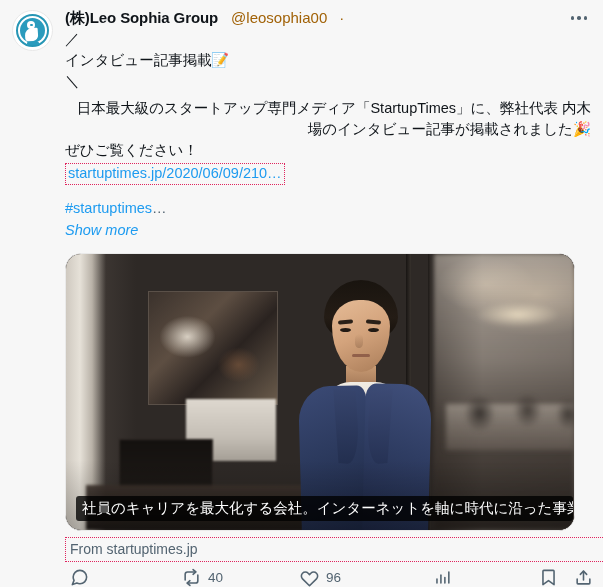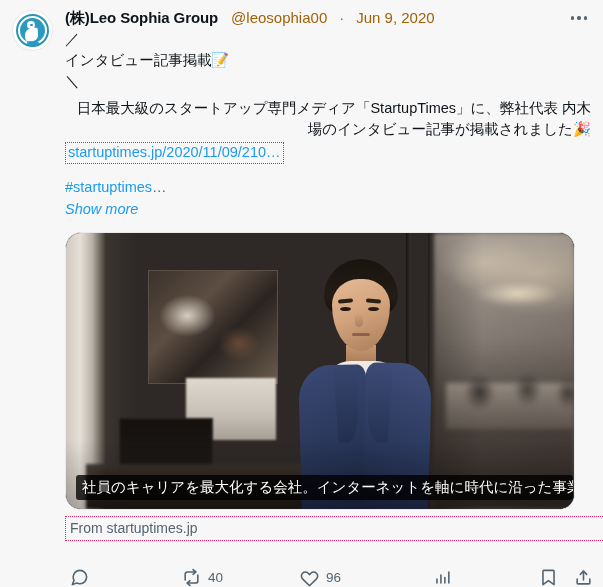--- a/index.html
+++ b/index.html
@@ -421,36 +421,36 @@
       <div class="base"></div>
     </div>
   </div>
 
   <div class="content">
 
     <div class="head-row">
       <span class="display-name">(株)Leo Sophia Group</span>
       <span class="handle">@leosophia00</span>
       <span class="dot">·</span>
-      <span class="date">Jun 9, 2020</span>
     </div>
 
     <div class="more-btn">
       <i></i>
         <i></i>
         <i></i>
     </div>
 
     <div class="tweet-text">
       <span class="ln deco">／</span>
       <span class="ln">インタビュー記事掲載📝</span>
       <span class="ln deco">＼</span>
       <span class="ln para">日本最大級のスタートアップ専門メディア「StartupTimes」に、弊社代表 内木場のインタビュー記事が掲載されました🎉</span>
+      <span class="ln">ぜひご覧ください！</span>
       <span class="url-wrap">
-        <a class="link" href="#">startuptimes.jp/2020/11/09/210…</a>
+        <a class="link" href="#">startuptimes.jp/2020/06/09/210…</a>
       </span>
       <span class="ln hashline"><a class="link" href="#">#startuptimes</a><span class="ell">…</span></span>
       <a class="link showmore" href="#">Show more</a>
     </div>
 
     <div class="media">
       <div class="photo"></div>
       <div class="artwork"></div>
       <div class="cabinet"></div>
       <div class="monitor"></div>

